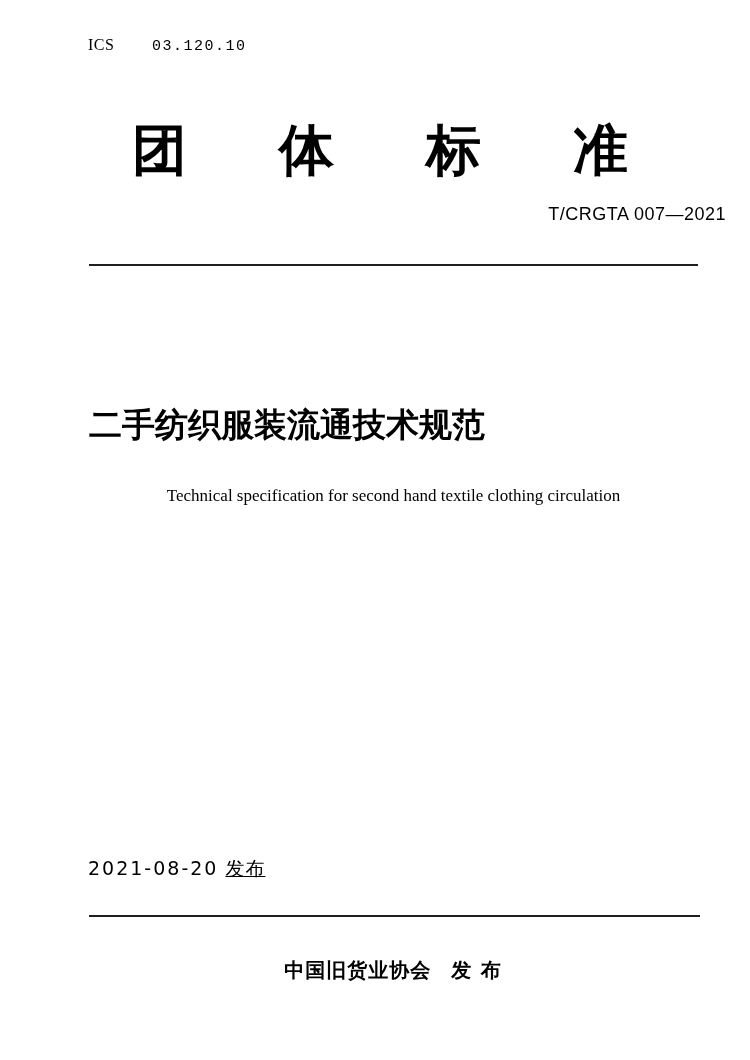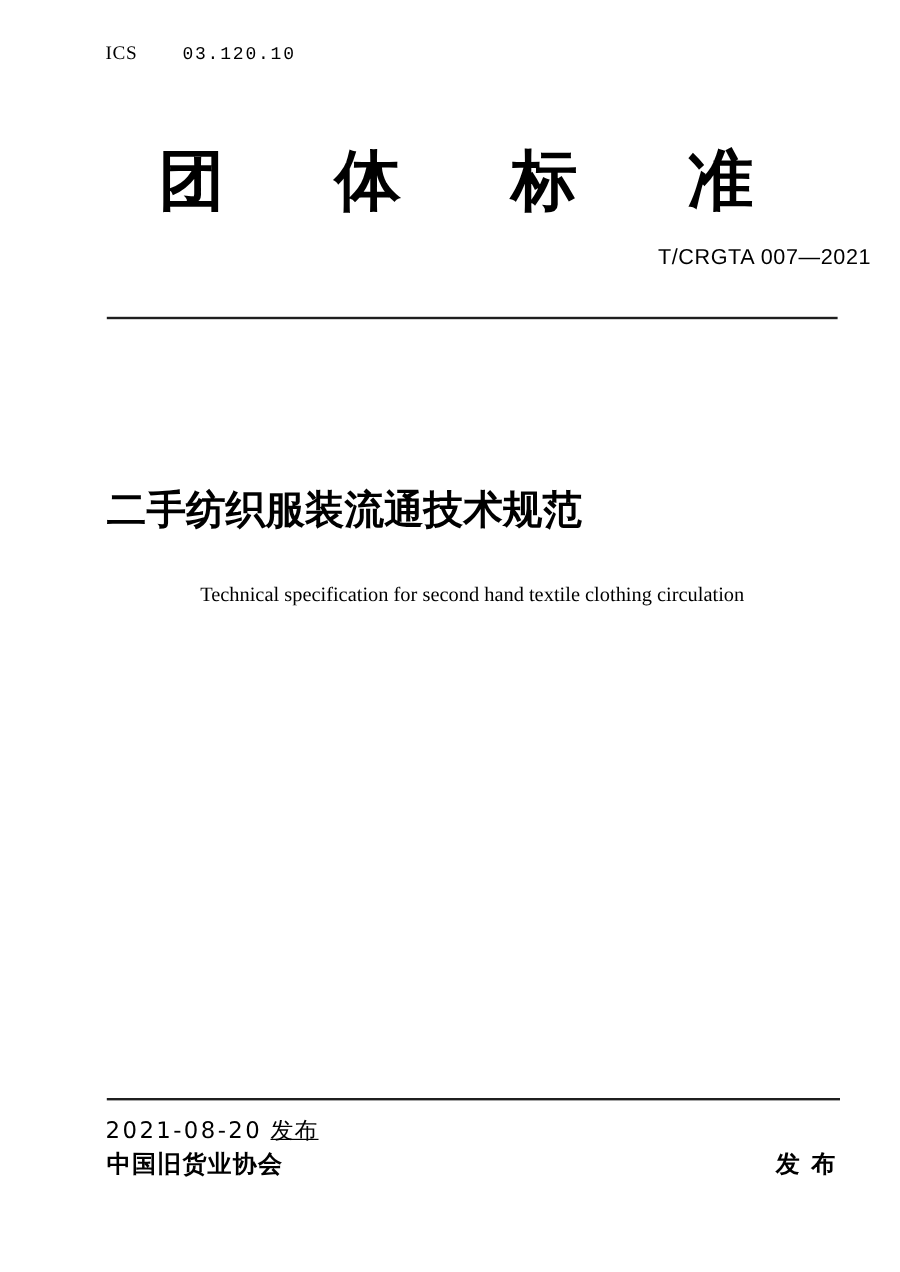--- a/index.html
+++ b/index.html
@@ -88,21 +88,21 @@
     font-size: 17px;
     font-family: "Liberation Serif", serif;
     line-height: 1.4;
     margin-top: 12px;
   }
 
   
   .date-row {
     position: absolute;
     left: 88px;
-    top: 930px;
+    top: 856px;
     width: 612px;
     display: flex;
     justify-content: space-between;
     align-items: baseline;
     font-size: 19px;
     line-height: 1.35;
     white-space: nowrap;
   }
   .date-group { display: flex; align-items: baseline; }
   .date-value {
@@ -111,21 +111,21 @@
   }
   .date-label { margin-left: 7px; letter-spacing: 1px; text-decoration: underline; }
 
   
   .publisher-row {
     position: absolute;
     left: 89px;
     top: 957px;
     width: 609px;
     display: flex;
-    justify-content: space-between;
+    justify-content: center;
     align-items: baseline;
     gap: 20px;
     font-size: 20px;
     font-weight: 600;
     white-space: nowrap;
   }
   .publisher-name { letter-spacing: 1px; }
   .publisher-action { letter-spacing: 2px; }
 </style>
 </head>

